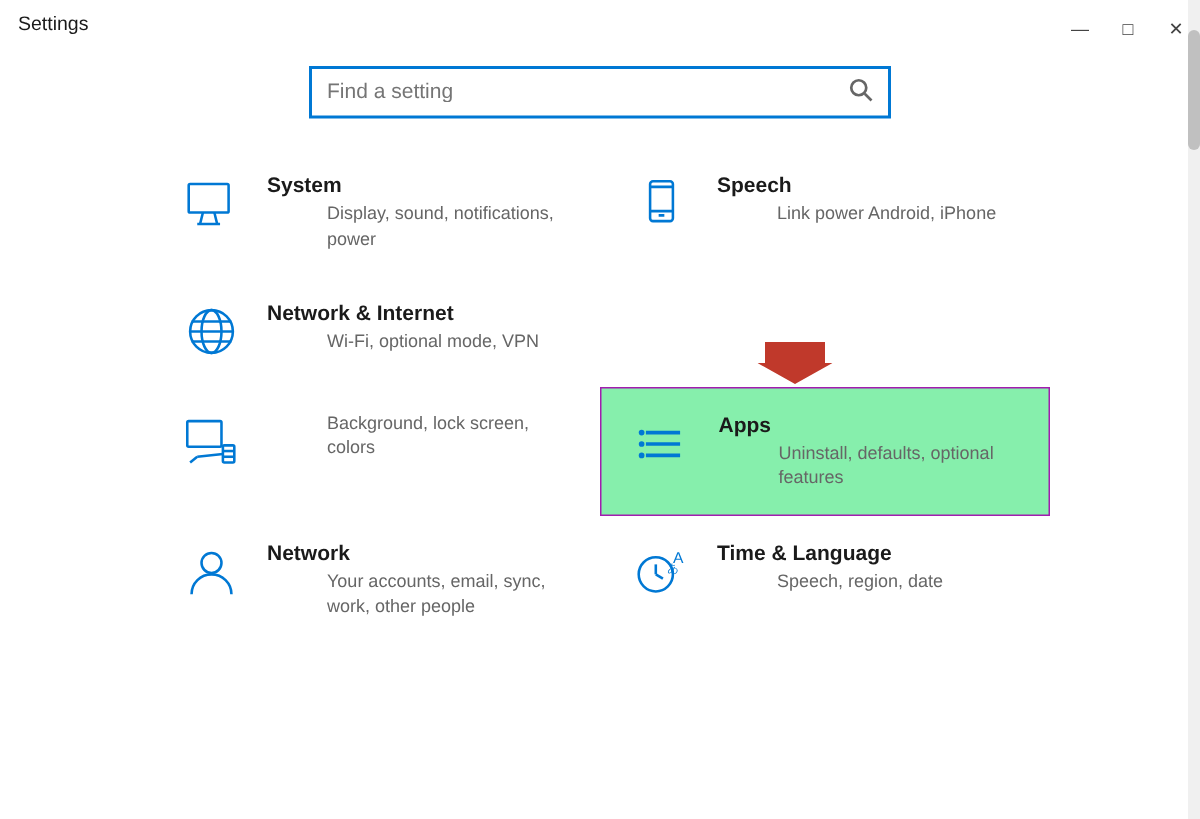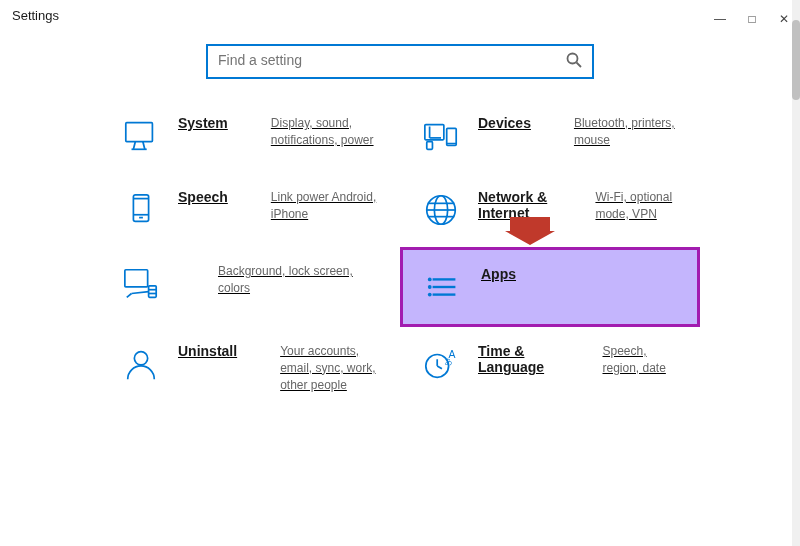--- a/index.html
+++ b/index.html
@@ -99,44 +99,44 @@
 
     .setting-item {
       display: flex;
       align-items: flex-start;
       padding: 16px 20px;
       cursor: pointer;
       gap: 16px;
       position: relative;
     }
     .setting-item.highlighted {
-      border: 3px solid #a21caf;
-      background: #c4b5fd;
+      border: 1px solid #a21caf;
+      background: #86efac;
     }
 
     .setting-icon {
       width: 42px;
       height: 42px;
       flex-shrink: 0;
       display: flex;
       align-items: center;
       justify-content: center;
     }
     .setting-icon svg {
       width: 38px;
       height: 38px;
       fill: none;
       stroke: #0078d4;
       stroke-width: 1.8;
     }
 
     .setting-text {
       display: flex;
+      flex-direction: column;
       gap: 3px;
-      text-decoration: underline;
     }
     .setting-title {
       font-size: 14px;
       font-weight: 600;
       color: #1a1a1a;
     }
     .setting-desc {
       font-size: 12px;
       color: #666;
       line-height: 1.4;
@@ -173,36 +173,20 @@
         <svg viewBox="0 0 40 40" fill="none" stroke="#0078d4" stroke-width="1.8">
     <rect x="4" y="6" width="28" height="20" rx="1"></rect>
     <line x1="14" y1="26" x2="12" y2="34"></line>
     <line x1="22" y1="26" x2="24" y2="34"></line>
     <line x1="10" y1="34" x2="26" y2="34"></line>
   </svg>
       </div>
       <div class="setting-text">
         <div class="setting-title">System</div>
         <div class="setting-desc">Display, sound, notifications, power</div>
-      </div>
-    </div>
-    <div class="setting-item">
-      <div class="setting-icon">
-        <svg viewBox="0 0 40 40" fill="none" stroke="#0078d4" stroke-width="1.8">
-    <rect x="3" y="8" width="20" height="16" rx="1"></rect>
-    <rect x="26" y="12" width="10" height="18" rx="1"></rect>
-    <line x1="26" y1="28" x2="36" y2="28"></line>
-    <rect x="5" y="26" width="6" height="8" rx="1"></rect>
-    <line x1="8" y1="10" x2="8" y2="22"></line>
-    <line x1="8" y1="22" x2="20" y2="22"></line>
-  </svg>
-      </div>
-      <div class="setting-text">
-        <div class="setting-title">Devices</div>
-        <div class="setting-desc">Bluetooth, printers, mouse</div>
       </div>
     </div>
     <div class="setting-item">
       <div class="setting-icon">
         <svg viewBox="0 0 40 40" fill="none" stroke="#0078d4" stroke-width="1.8">
     <rect x="12" y="4" width="16" height="28" rx="2"></rect>
     <line x1="18" y1="28" x2="22" y2="28"></line>
     <line x1="12" y1="8" x2="28" y2="8"></line>
     <line x1="12" y1="25" x2="28" y2="25"></line>
   </svg>
@@ -252,32 +236,33 @@
     <line x1="8" y1="12" x2="32" y2="12" stroke-width="2.5"></line>
     <line x1="8" y1="20" x2="32" y2="20" stroke-width="2.5"></line>
     <line x1="8" y1="28" x2="32" y2="28" stroke-width="2.5"></line>
     <circle cx="5" cy="12" r="2" fill="#0078d4" stroke="none"></circle>
     <circle cx="5" cy="20" r="2" fill="#0078d4" stroke="none"></circle>
     <circle cx="5" cy="28" r="2" fill="#0078d4" stroke="none"></circle>
   </svg>
         </div>
         <div class="setting-text">
           <div class="setting-title">Apps</div>
+          <div class="setting-desc">Uninstall, defaults, optional features</div>
         </div>
       </div>
     </div>
     <div class="setting-item">
       <div class="setting-icon">
         <svg viewBox="0 0 40 40" fill="none" stroke="#0078d4" stroke-width="1.8">
     <circle cx="20" cy="14" r="7"></circle>
     <path d="M6 36c0-7.7 6.3-14 14-14s14 6.3 14 14"></path>
   </svg>
       </div>
       <div class="setting-text">
-        <div class="setting-title">Uninstall</div>
+        <div class="setting-title">Network</div>
         <div class="setting-desc">Your accounts, email, sync, work, other people</div>
       </div>
     </div>
     <div class="setting-item">
       <div class="setting-icon">
         <svg viewBox="0 0 40 40" fill="none" stroke="#0078d4" stroke-width="1.8">
     <circle cx="16" cy="22" r="12"></circle>
     <line x1="16" y1="15" x2="16" y2="22"></line>
     <line x1="16" y1="22" x2="21" y2="25"></line>
     <text x="28" y="14" font-size="11" fill="#0078d4" stroke="none" font-family="Arial">A</text>

